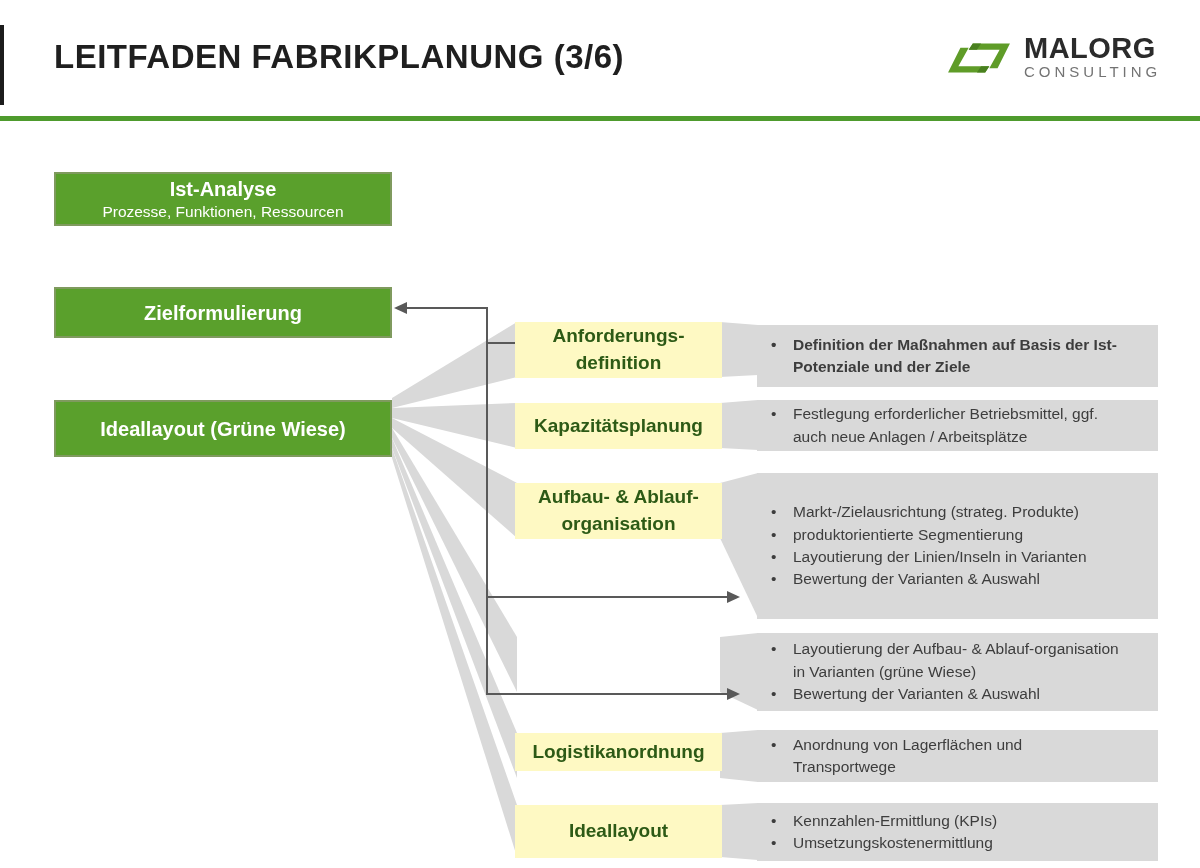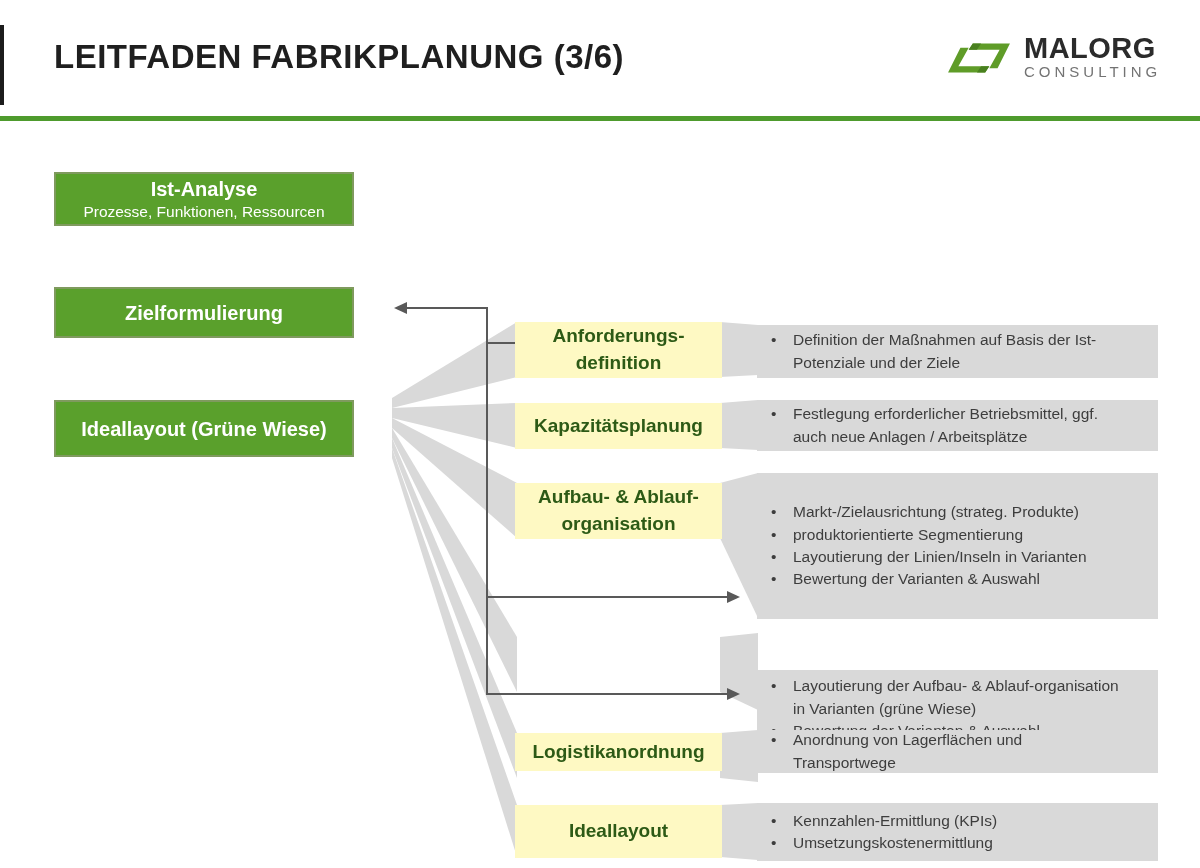--- a/index.html
+++ b/index.html
@@ -20,21 +20,21 @@
   .logo-mark { width:66px; height:50px; }
   .logo-text { margin-left:12px; }
   .brand-name { font-size:29px; font-weight:bold; color:#2b2b2b; letter-spacing:0.5px; line-height:1.05; }
   .brand-subtitle { font-size:15px; color:#737373; letter-spacing:4px; line-height:1.2; }
 
   
   .underlay { position:absolute; left:0; top:0; width:1200px; height:868px; pointer-events:none; }
 
   
   .lbox {
-    position:absolute; left:54px; width:300px; box-sizing:border-box;
+    position:absolute; left:54px; width:338px; box-sizing:border-box;
     background:#5aa02c; border:2px solid #7f9a5e; color:#ffffff;
     display:flex; flex-direction:column; justify-content:center; align-items:center;
     text-align:center; line-height:1.3;
   }
   .lbox .t { display:block; font-size:20px; font-weight:bold; }
   .lbox .s { display:block; font-size:15.5px; }
   #lbox1 { top:172px; height:54px; }
   #lbox2 { top:287px; height:51px; }
   #lbox3 { top:400px; height:57px; }
 
@@ -54,25 +54,25 @@
 
   
   .gbox {
     position:absolute; left:757px; width:401px; box-sizing:border-box;
     background:#d9d9d9; color:#3d3d3d; font-size:15.5px;
     display:flex; flex-direction:column; justify-content:center; padding:4px 8px 4px 0;
   }
   .gbox ul { margin:0; padding:0; list-style:none; }
   .gbox li { position:relative; padding-left:36px; line-height:1.45; }
   .gbox li::before { content:"\2022"; position:absolute; left:14px; }
-  #g1 { top:325px; height:53px; }
+  #g1 { top:325px; height:62px;font-weight:bold; }
   #g2 { top:400px; height:51px; }
   #g3 { top:473px; height:146px; }
-  #g4 { top:670px; height:78px; }
-  #g5 { top:730px; height:43px; }
+  #g4 { top:633px; height:78px; }
+  #g5 { top:730px; height:52px; }
   #g6 { top:803px; height:58px; }
   #g2 li, #g4 li { max-width:340px; }
   #g5 li { max-width:320px; }
 </style>
 </head>
 <body>
 
 <div class="slide">
 
   <div class="title-accent-bar"></div>

